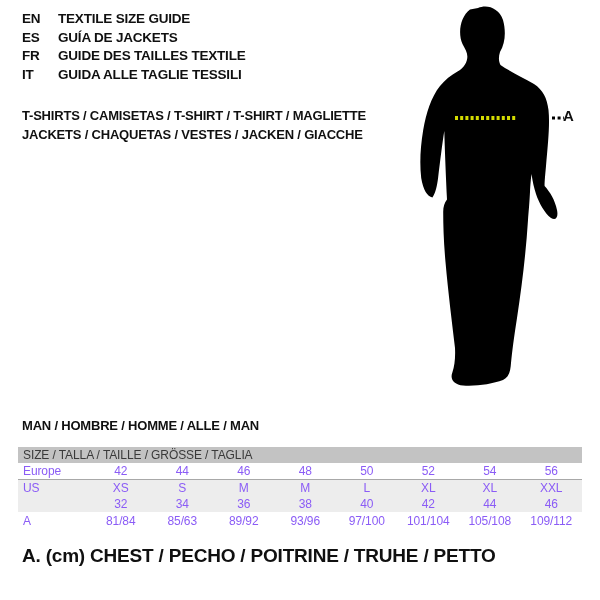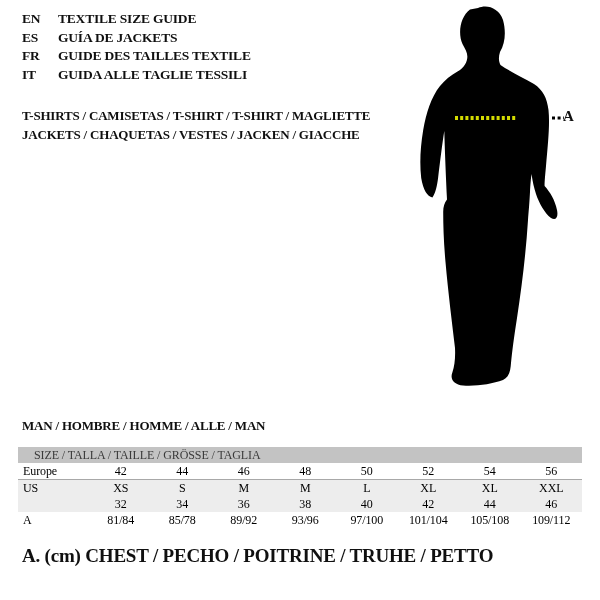--- a/index.html
+++ b/index.html
@@ -1,37 +1,37 @@
 <!DOCTYPE html>
 <html><head>
 <meta charset="utf-8">
 <style>
   html,body{margin:0;padding:0;background:#fff;}
   .page{
     position:relative;width:600px;height:600px;background:#ffffff;overflow:hidden;
-    font-family:Liberation Serif, serif;color:#101010;
+    font-family:Liberation Sans, sans-serif;color:#101010;
   }
   
   .lang-list{position:absolute;left:22px;top:10px;}
   .lang-row{height:18.6px;line-height:18.6px;font-weight:bold;font-size:13.5px;letter-spacing:-0.2px;white-space:nowrap;}
   .lang-code{display:inline-block;width:36px;}
   
   .categories{position:absolute;left:22px;top:107px;}
   .category-line{height:18.6px;line-height:18.6px;font-weight:bold;font-size:13px;letter-spacing:-0.2px;white-space:nowrap;}
   
   .figure-wrap{position:absolute;left:400px;top:0;width:200px;height:400px;}
   .figure-wrap svg{position:absolute;left:0;top:0;}
   .measure-label{position:absolute;left:163px;top:108px;font-weight:bold;font-size:15px;line-height:16px;}
   
   .section-title{position:absolute;left:22px;top:418px;font-weight:bold;font-size:13px;letter-spacing:-0.2px;white-space:nowrap;}
   
   .size-table{position:absolute;left:18px;top:447px;width:564px;font-size:12px;letter-spacing:-0.1px;}
-  .t-header{height:16px;line-height:16px;padding-left:16px;color:#3a3a3a;box-sizing:border-box;}
+  .t-header{height:16px;line-height:16px;padding-left:5px;color:#3a3a3a;box-sizing:border-box;}
   .t-row{display:grid;grid-template-columns:72px repeat(8,1fr);align-items:center;box-sizing:border-box;}
-  .t-row .cell{text-align:center;color:#000000;}
+  .t-row .cell{text-align:center;color:#8b5cf6;}
   .t-row .cell.label{text-align:left;padding-left:5px;}
   .row-europe{height:17px;border-bottom:1px solid #a8a8a8;background:#ffffff;}
   .row-us{height:16px;}
   .row-blank{height:16px;}
   .row-a{height:17px;background:#ffffff;}
   
   .footnote{position:absolute;left:22px;top:545px;font-weight:bold;font-size:19px;letter-spacing:-0.2px;white-space:nowrap;}
 </style>
 </head>
 <body>
@@ -136,21 +136,21 @@
       <div class="cell">38</div>
       <div class="cell">40</div>
       <div class="cell">42</div>
       <div class="cell">44</div>
       <div class="cell">46</div>
     </div>
 
     <div class="t-row row-a">
       <div class="cell label">A</div>
       <div class="cell">81/84</div>
-      <div class="cell">85/78</div>
+      <div class="cell">85/63</div>
       <div class="cell">89/92</div>
       <div class="cell">93/96</div>
       <div class="cell">97/100</div>
       <div class="cell">101/104</div>
       <div class="cell">105/108</div>
       <div class="cell">109/112</div>
     </div>
   </div>
 
   <div class="footnote">A. (cm) CHEST / PECHO / POITRINE / TRUHE / PETTO</div>

